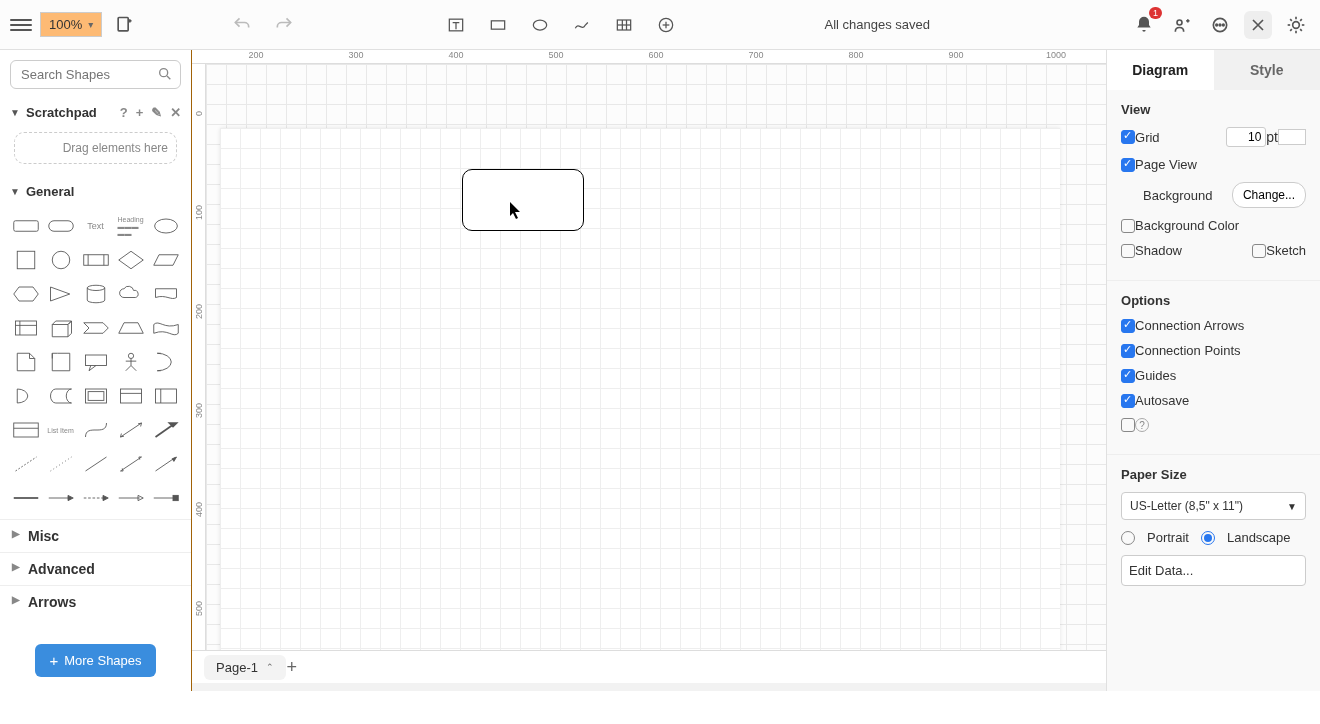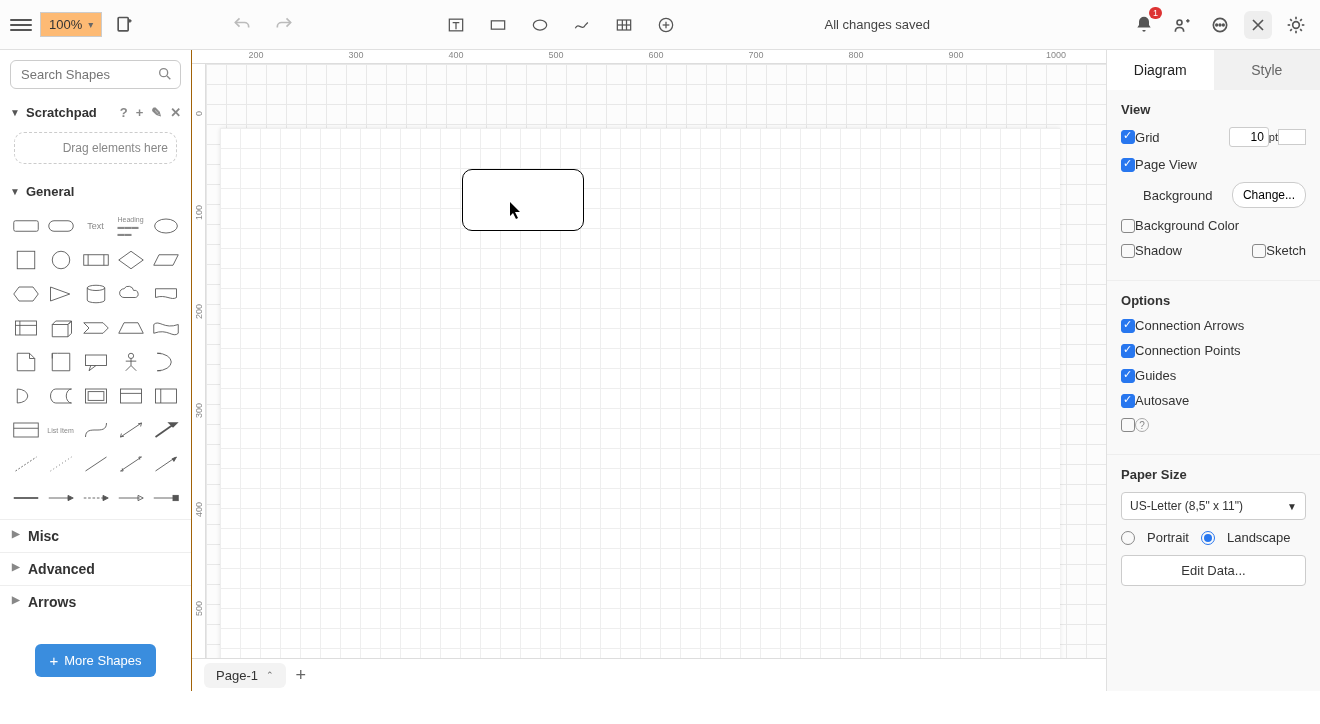--- a/index.html
+++ b/index.html
@@ -39,43 +39,43 @@
 .ruler-h{height:14px;background:#fff;border-bottom:1px solid #ddd;display:flex;font-size:9px;color:#888;padding-left:14px}
 .ruler-h span{width:100px;text-align:center}
 .ruler-v{position:absolute;left:0;top:14px;width:14px;bottom:33px;background:#fff;border-right:1px solid #ddd;display:flex;flex-direction:column;font-size:9px;color:#888}
 .ruler-v span{height:100px;display:flex;align-items:center;justify-content:center;writing-mode:vertical-lr;transform:rotate(180deg)}
 .canvas{position:absolute;left:14px;right:0;top:14px;bottom:33px;background-image:linear-gradient(#e8e8e8 1px,transparent 1px),linear-gradient(90deg,#e8e8e8 1px,transparent 1px);background-size:20px 20px;background-color:#fcfcfc;overflow:hidden}
 .paper{position:absolute;left:14px;top:64px;width:840px;height:580px;background:#fff;box-shadow:0 0 4px rgba(0,0,0,.1);background-image:linear-gradient(#eee 1px,transparent 1px),linear-gradient(90deg,#eee 1px,transparent 1px);background-size:20px 20px}
 .shape-rect{position:absolute;left:256px;top:105px;width:122px;height:62px;border:1.5px solid #000;background:#fff;border-radius:10px}
 .cursor{position:absolute;left:304px;top:138px;width:12px;height:18px}
 .scrollbar-h{position:absolute;left:14px;right:0;bottom:24px;height:9px;background:#f0f0f0}
 .scrollbar-h .thumb{position:absolute;left:330px;width:220px;top:1px;bottom:1px;background:#ccc;border-radius:4px}
-.tabs{position:absolute;left:0;right:0;bottom:0;height:33px;display:flex;align-items:center;border-top:1px solid #ddd;background:#fff;padding-left:12px;gap:10px}
+.tabs{position:absolute;left:0;right:0;bottom:8px;height:33px;display:flex;align-items:center;border-top:1px solid #ddd;background:#fff;padding-left:12px;gap:1px}
 .tab{background:#f3f3f3;padding:5px 12px;border-radius:6px;font-size:13px;display:flex;gap:8px;align-items:center}
 .tab .caret{font-size:9px;color:#666}
 .add-tab{font-size:18px;color:#666;cursor:pointer}
 .rpanel{width:234px;border-left:1px solid #e0e0e0;background:#f9f9f9;display:flex;flex-direction:column;overflow:auto}
 .rtabs{display:flex;background:#f1f1f1}
-.rtab{flex:1;text-align:center;padding:12px 0;font-size:14px;font-weight:400;color:#666;cursor:pointer}
+.rtab{flex:1;text-align:center;padding:12px 0;font-size:14px;font-weight:700;color:#666;cursor:pointer}
 .rtab.active{background:#fff;color:#222}
 .rsec{padding:12px 14px;border-bottom:1px solid #eee}
 .rsec h4{font-size:13px;font-weight:700;margin-bottom:10px}
 .row{display:flex;align-items:center;margin-bottom:10px;font-size:13px;}
 .chk{width:14px;height:14px;flex:0 0 14px;border:1.5px solid #888;border-radius:3px;position:relative}
 .chk.checked{background:#2877ef;border-color:#2877ef}
 .chk.checked::after{content:"✓";position:absolute;color:#fff;font-size:11px;left:1px;top:-2px}
 .row .spacer{flex:1}
 .mini-input{width:40px;border:1px solid #ccc;padding:2px 4px;text-align:right;font-size:12px;border-radius:3px}
 .swatch{width:28px;height:16px;border:1px solid #ccc;background:#fff}
 .btn{border:1px solid #ccc;background:#fff;padding:5px 10px;border-radius:12px;font-size:12px;cursor:pointer}
 .full-select{width:100%;border:1px solid #ccc;border-radius:4px;padding:6px 8px;font-size:12px;display:flex;justify-content:space-between;align-items:center;background:#fff;margin-bottom:10px}
 .radio{width:14px;height:14px;border:1.5px solid #888;border-radius:50%;flex:0 0 14px;position:relative}
 .radio.checked{border-color:#2877ef}
 .radio.checked::after{content:"";position:absolute;inset:2px;background:#2877ef;border-radius:50%}
-.full-btn{width:100%;text-align:center;padding:7px;border:1px solid #ccc;border-radius:4px;font-size:13px;background:#fff;cursor:pointer}
+.full-btn{width:100%;text-align:left;padding:7px;border:1px solid #ccc;border-radius:4px;font-size:13px;background:#fff;cursor:pointer}
 .help{width:14px;height:14px;border:1px solid #aaa;border-radius:50%;font-size:10px;display:inline-flex;align-items:center;justify-content:center;color:#888}
 </style>
 </head>
 <body>
 
 <div class="toolbar">
   <div class="tb-left">
     <div class="menu-btn">
         <span></span>
         <span></span>
@@ -511,21 +511,21 @@
       <div class="rtab active">Diagram</div>
       <div class="rtab">Style</div>
     </div>
     <div class="rsec">
       <h4>View</h4>
       <div class="row">
           <span class="chk checked"></span>
           <span>Grid</span>
           <span class="spacer"></span>
           <input class="mini-input" value="10" style="">
-          <span style="font-size:11px">pt</span>
+          <span style="font-size:14px">pt</span>
           <span class="swatch"></span>
         </div>
       <div class="row">
           <span class="chk checked"></span>
           <span>Page View</span>
         </div>
       <div class="row">
           <span style="margin-left:22px">Background</span>
           <span class="spacer"></span>
           <button class="btn">Change...</button>

